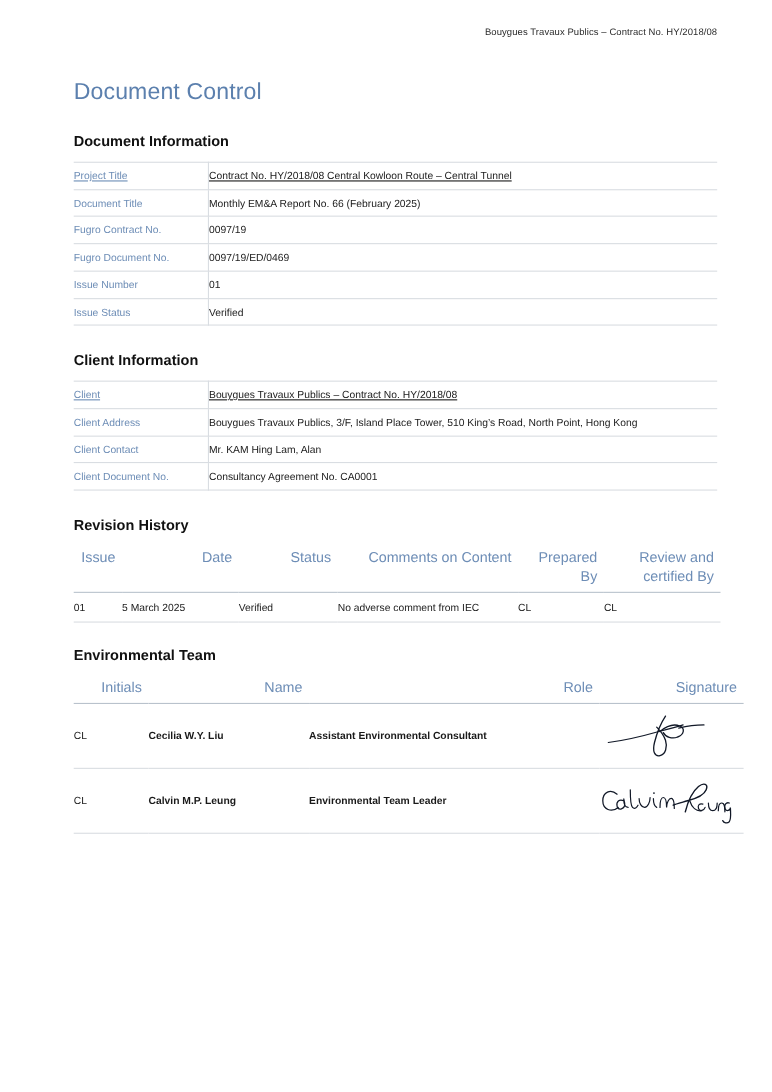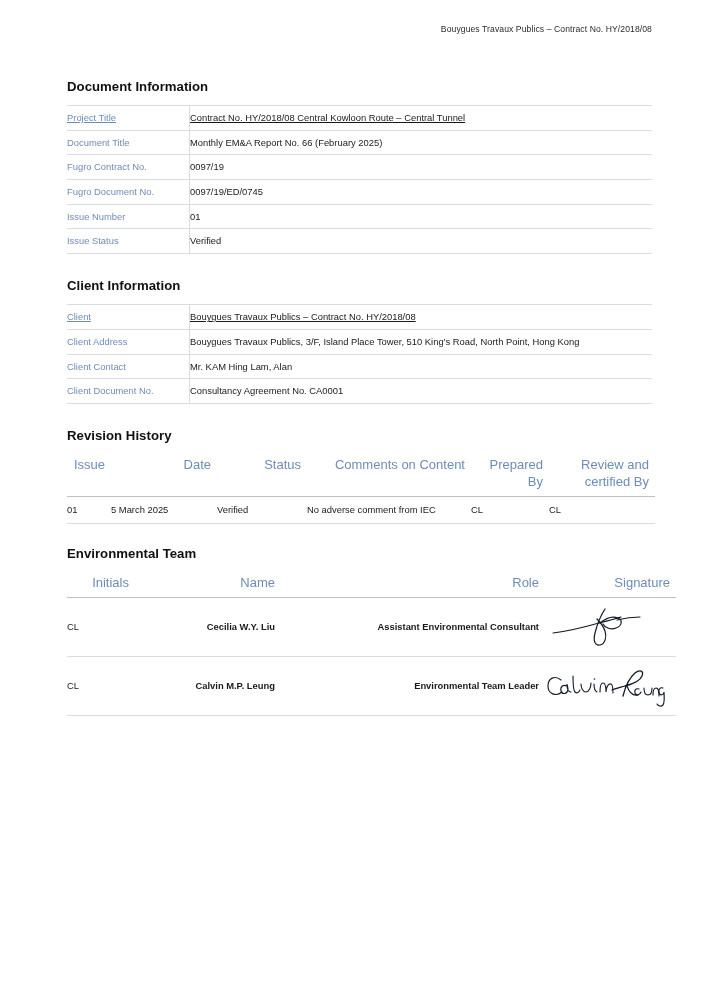--- a/index.html
+++ b/index.html
@@ -123,21 +123,20 @@
 
   
   .tm-c0 { width: 62px; }
   .tm-c1 { width: 140px; }
   .tm-c2 { width: 258px; }
   .tm-c3 { width: 125px; }
 
   table.team td.name,
   table.team td.role {
     font-weight: bold;
-    text-align: right;
   }
   table.team td {
     height: 42px;
     padding-top: 8px;
     padding-bottom: 8px;
   }
   td.sig {
     padding: 0;
     position: relative;
   }
@@ -180,40 +179,41 @@
 </style>
 </head>
 <body>
 
 <div class="page">
 
   <div class="doc-header">Bouygues Travaux Publics – Contract No. HY/2018/08</div>
 
   <div class="content">
 
+    <h1 class="page-title">Document Control</h1>
 
     <div class="section">
       <h2 class="section-heading">Document Information</h2>
       <table class="kv">
         <tbody>
           <tr>
             <td class="kv-label">Project Title</td>
             <td class="kv-value">Contract No. HY/2018/08 Central Kowloon Route – Central Tunnel</td>
           </tr>
           <tr>
             <td class="kv-label">Document Title</td>
             <td class="kv-value">Monthly EM&amp;A Report No. 66 (February 2025)</td>
           </tr>
           <tr>
             <td class="kv-label">Fugro Contract No.</td>
             <td class="kv-value">0097/19</td>
           </tr>
           <tr>
             <td class="kv-label">Fugro Document No.</td>
-            <td class="kv-value">0097/19/ED/0745</td>
+            <td class="kv-value">0097/19/ED/0469</td>
           </tr>
           <tr>
             <td class="kv-label">Issue Number</td>
             <td class="kv-value">01</td>
           </tr>
           <tr>
             <td class="kv-label">Issue Status</td>
             <td class="kv-value">Verified</td>
           </tr>
         </tbody>

